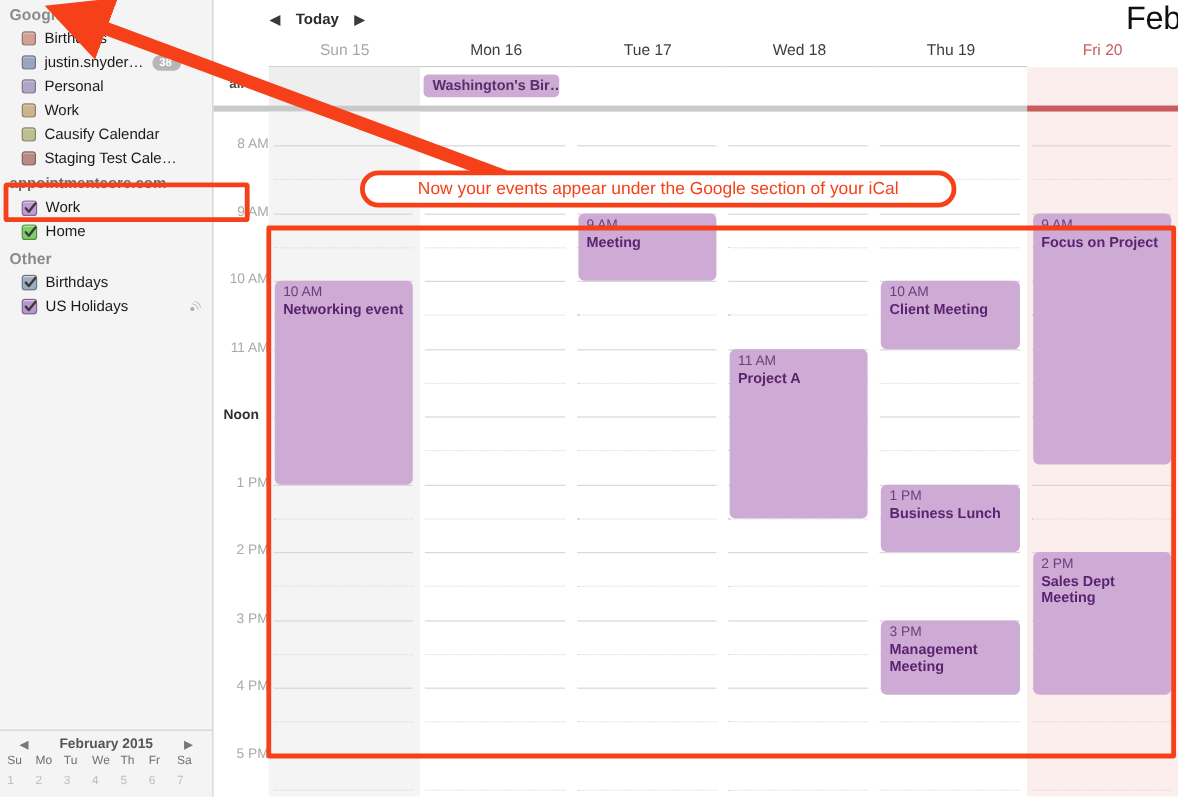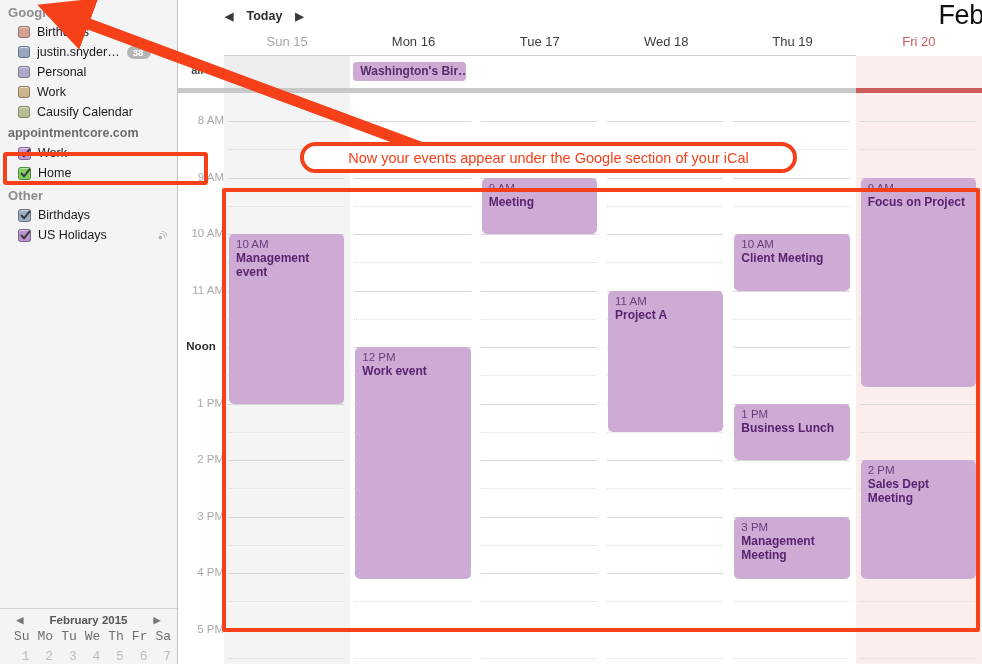--- a/index.html
+++ b/index.html
@@ -62,21 +62,21 @@
     border-top: 1px solid #d2d2d2; background: #f4f4f4;
     padding-top: 5px;
   }
   .mini-head {
     display: flex; align-items: center; justify-content: center;
     font-size: 11.5px; font-weight: bold; color: #555; gap: 26px;
   }
   .mini-arrow { color: #777; font-size: 9px; }
   .mini-dows, .mini-nums { display: flex; padding: 0 6px; margin-top: 3px; }
   .mini-dows span, .mini-nums span {
-    flex: 1; text-align: right; font-size: 13px; color: #6f6f6f; font-family: Liberation Mono, monospace;
+    flex: 1; text-align: left; font-size: 10px; color: #6f6f6f;
   }
   .mini-nums span { color: #bdbdbd; margin-top: 2px; }
 
   
   #main { position: absolute; left: 178px; top: 0; width: 804px; height: 664px; background:#fff; }
 
   #toolbar { position: relative; height: 34px; }
   #today-nav {
     position: absolute; left: 47px; top: 9px;
     display: flex; align-items: center; gap: 13px;
@@ -173,20 +173,24 @@
           <span class="swatch" style="background: rgb(176, 166, 200);"></span>
           <span class="cal-label">Personal</span>
         </div>
         <div class="cal-row">
           <span class="swatch" style="background: rgb(203, 180, 142);"></span>
           <span class="cal-label">Work</span>
         </div>
         <div class="cal-row">
           <span class="swatch" style="background: rgb(188, 192, 145);"></span>
           <span class="cal-label">Causify Calendar</span>
+        </div>
+        <div class="cal-row">
+          <span class="swatch" style="background: rgb(183, 138, 132);"></span>
+          <span class="cal-label">Staging Test Cale…</span>
         </div>
         <div class="acct-title">appointmentcore.com</div>
         <div class="cal-row">
           <span class="check" style="background: rgb(196, 154, 214);">
             <svg width="11" height="11" viewBox="0 0 11 11">
               <path d="M1.5 5.5 L4 8.4 L9.4 1.6" stroke="#3a3a3a" stroke-width="2" fill="none" stroke-linecap="round" stroke-linejoin="round"></path>
             </svg>
           </span>
           <span class="cal-label">Work</span>
         </div>
@@ -409,25 +413,21 @@
         <div class="hour-label" style="top: 134px;">10 AM</div>
         <div class="hour-label" style="top: 190.5px;">11 AM</div>
         <div class="hour-label noon" style="top: 247px; text-align: center;">Noon</div>
         <div class="hour-label" style="top: 303.5px;">1 PM</div>
         <div class="hour-label" style="top: 360px;">2 PM</div>
         <div class="hour-label" style="top: 416.5px;">3 PM</div>
         <div class="hour-label" style="top: 473px;">4 PM</div>
         <div class="hour-label" style="top: 529.5px;">5 PM</div>
         <div class="event" style="background: rgb(205, 171, 212); left: 51px; width: 115.333px; top: 141px; height: 169.5px;">
           <div class="ev-time">10 AM</div>
-          <div class="ev-title">Management event</div>
-        </div>
-        <div class="event" style="background: rgb(205, 171, 212); left: 177.333px; width: 115.333px; top: 254px; height: 231.65px;">
-          <div class="ev-time">12 PM</div>
-          <div class="ev-title">Work event</div>
+          <div class="ev-title">Networking event</div>
         </div>
         <div class="event" style="background: rgb(205, 171, 212); left: 303.667px; width: 115.333px; top: 84.5px; height: 56.5px;">
           <div class="ev-time">9 AM</div>
           <div class="ev-title">Meeting</div>
         </div>
         <div class="event" style="background: rgb(205, 171, 212); left: 430px; width: 115.333px; top: 197.5px; height: 141.25px;">
           <div class="ev-time">11 AM</div>
           <div class="ev-title">Project A</div>
         </div>
         <div class="event" style="background: rgb(205, 171, 212); left: 556.333px; width: 115.333px; top: 141px; height: 56.5px;">

